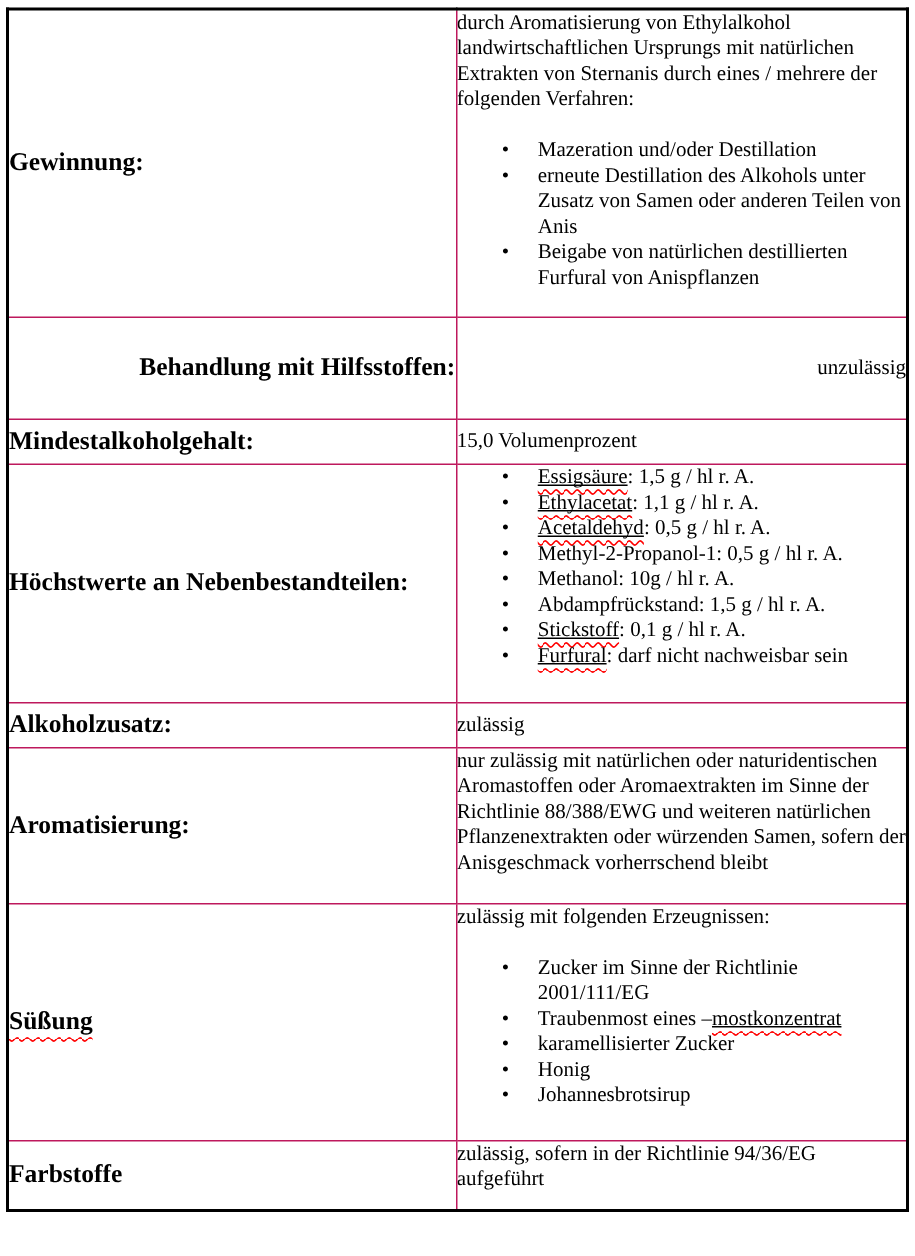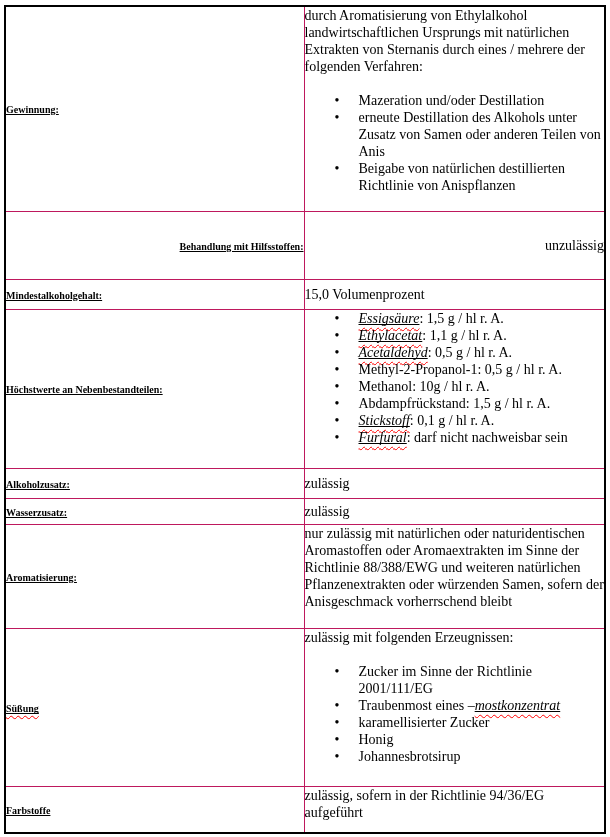--- a/index.html
+++ b/index.html
@@ -46,23 +46,22 @@
   tr.row-mindestalkohol { height: 30px; margin-top: 25px; }
   tr.row-hoechstwerte   { height: 159px; }
   tr.row-alkoholzusatz  { height: 30px; }
   tr.row-wasserzusatz   { height: 26px; }
   tr.row-aromatisierung { height: 104px; }
   tr.row-suessung       { height: 158px; }
   tr.row-farbstoffe     { height: 47px; }
 
   .label {
     font-weight: bold;
-    font-size: 10px;
+    font-size: 17px;
     line-height: 17px;
-    text-decoration: underline;
     text-decoration-color: #000000;
   }
   .body-text, p.para, .bullet-item {
     font-size: 14px;
     line-height: 17px;
   }
   p.para { margin: 0; }
   .spacer { height: 17px; }
   .bullet-list { margin: 0; }
   .bullet-item {
@@ -70,21 +69,20 @@
     padding-left: 54px;
   }
   .bullet-marker {
     position: absolute;
     left: 30px;
     top: 0;
   }
   .u {
     text-decoration: underline;
     text-decoration-color: #000000;
-    font-style: italic;
   }
   .wavy-red {
     text-decoration-line: underline;
     text-decoration-style: wavy;
     text-decoration-color: #ff0000;
     text-decoration-thickness: 1px;
     text-underline-offset: 30%;
     text-decoration-skip-ink: none;
   }
 </style>
@@ -99,21 +97,21 @@
     </colgroup>
     <tbody id="spec-body">
         <tr class="row-gewinnung">
           <td class="label-cell"><span class="label">Gewinnung:</span></td>
           <td class="content-cell body-text">
             <p class="para"><span>durch Aromatisierung von Ethylalkohol landwirtschaftlichen Ursprungs mit natürlichen Extrakten von Sternanis durch eines / mehrere der folgenden Verfahren:</span></p>
             <div class="spacer"></div>
             <div class="bullet-list">
               <div class="bullet-item"><span class="bullet-marker">•</span><span>Mazeration und/oder Destillation</span></div>
               <div class="bullet-item"><span class="bullet-marker">•</span><span>erneute Destillation des Alkohols unter Zusatz von Samen oder anderen Teilen von Anis</span></div>
-              <div class="bullet-item"><span class="bullet-marker">•</span><span>Beigabe von natürlichen destillierten Richtlinie von Anispflanzen</span></div>
+              <div class="bullet-item"><span class="bullet-marker">•</span><span>Beigabe von natürlichen destillierten Furfural von Anispflanzen</span></div>
             </div>
           </td>
         </tr>
         <tr class="row-behandlung">
           <td class="label-cell"><span class="label">Behandlung mit Hilfsstoffen:</span></td>
           <td class="content-cell body-text">
             <p class="para"><span>unzulässig</span></p>
           </td>
         </tr>
         <tr class="row-mindestalkohol">
@@ -136,26 +134,20 @@
               <div class="bullet-item"><span class="bullet-marker">•</span><span class="u"><span class="wavy-red">Furfural</span></span><span>: darf nicht nachweisbar sein</span></div>
             </div>
           </td>
         </tr>
         <tr class="row-alkoholzusatz">
           <td class="label-cell"><span class="label">Alkoholzusatz:</span></td>
           <td class="content-cell body-text">
             <p class="para"><span>zulässig</span></p>
           </td>
         </tr>
-        <tr class="row-wasserzusatz">
-          <td class="label-cell"><span class="label">Wasserzusatz:</span></td>
-          <td class="content-cell body-text">
-            <p class="para"><span>zulässig</span></p>
-          </td>
-        </tr>
         <tr class="row-aromatisierung">
           <td class="label-cell"><span class="label">Aromatisierung:</span></td>
           <td class="content-cell body-text">
             <p class="para"><span>nur zulässig mit natürlichen oder naturidentischen Aromastoffen oder Aromaextrakten im Sinne der Richtlinie 88/388/EWG und weiteren natürlichen Pflanzenextrakten oder würzenden Samen, sofern der Anisgeschmack vorherrschend bleibt</span></p>
           </td>
         </tr>
         <tr class="row-suessung">
           <td class="label-cell"><span class="label"><span class="wavy-red">Süßung</span></span></td>
           <td class="content-cell body-text">
             <p class="para"><span>zulässig mit folgenden Erzeugnissen:</span></p>

